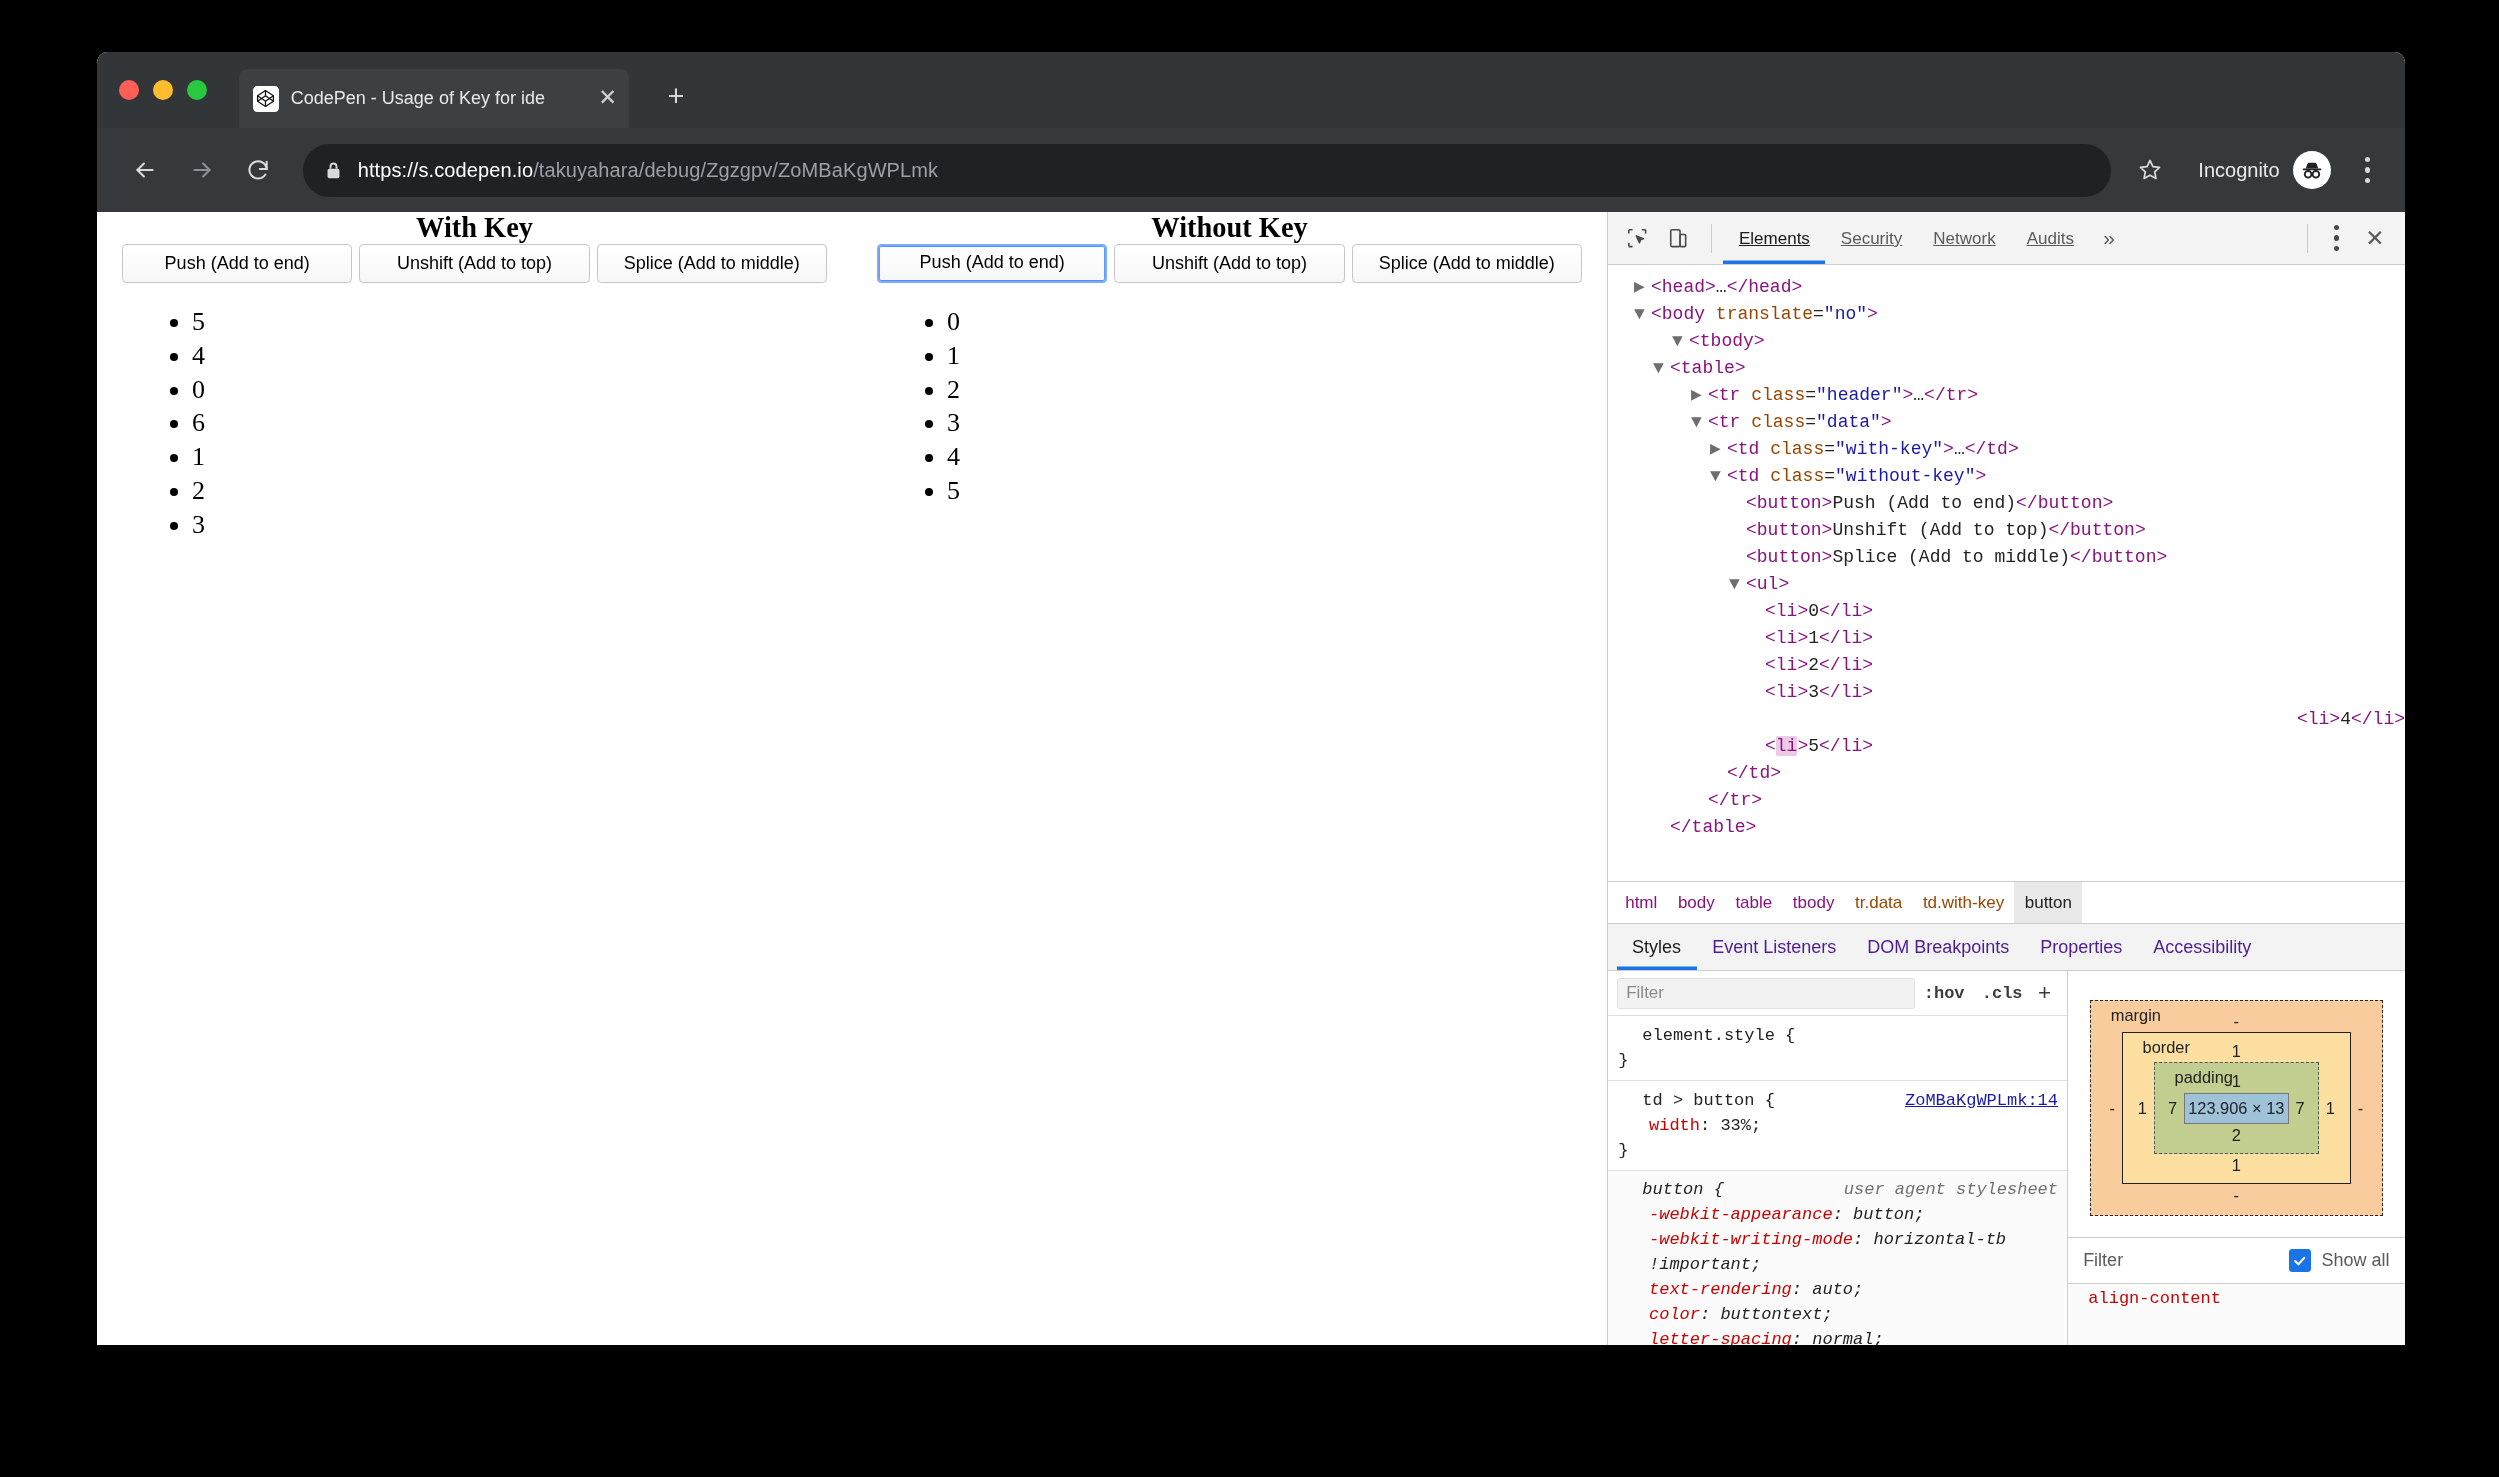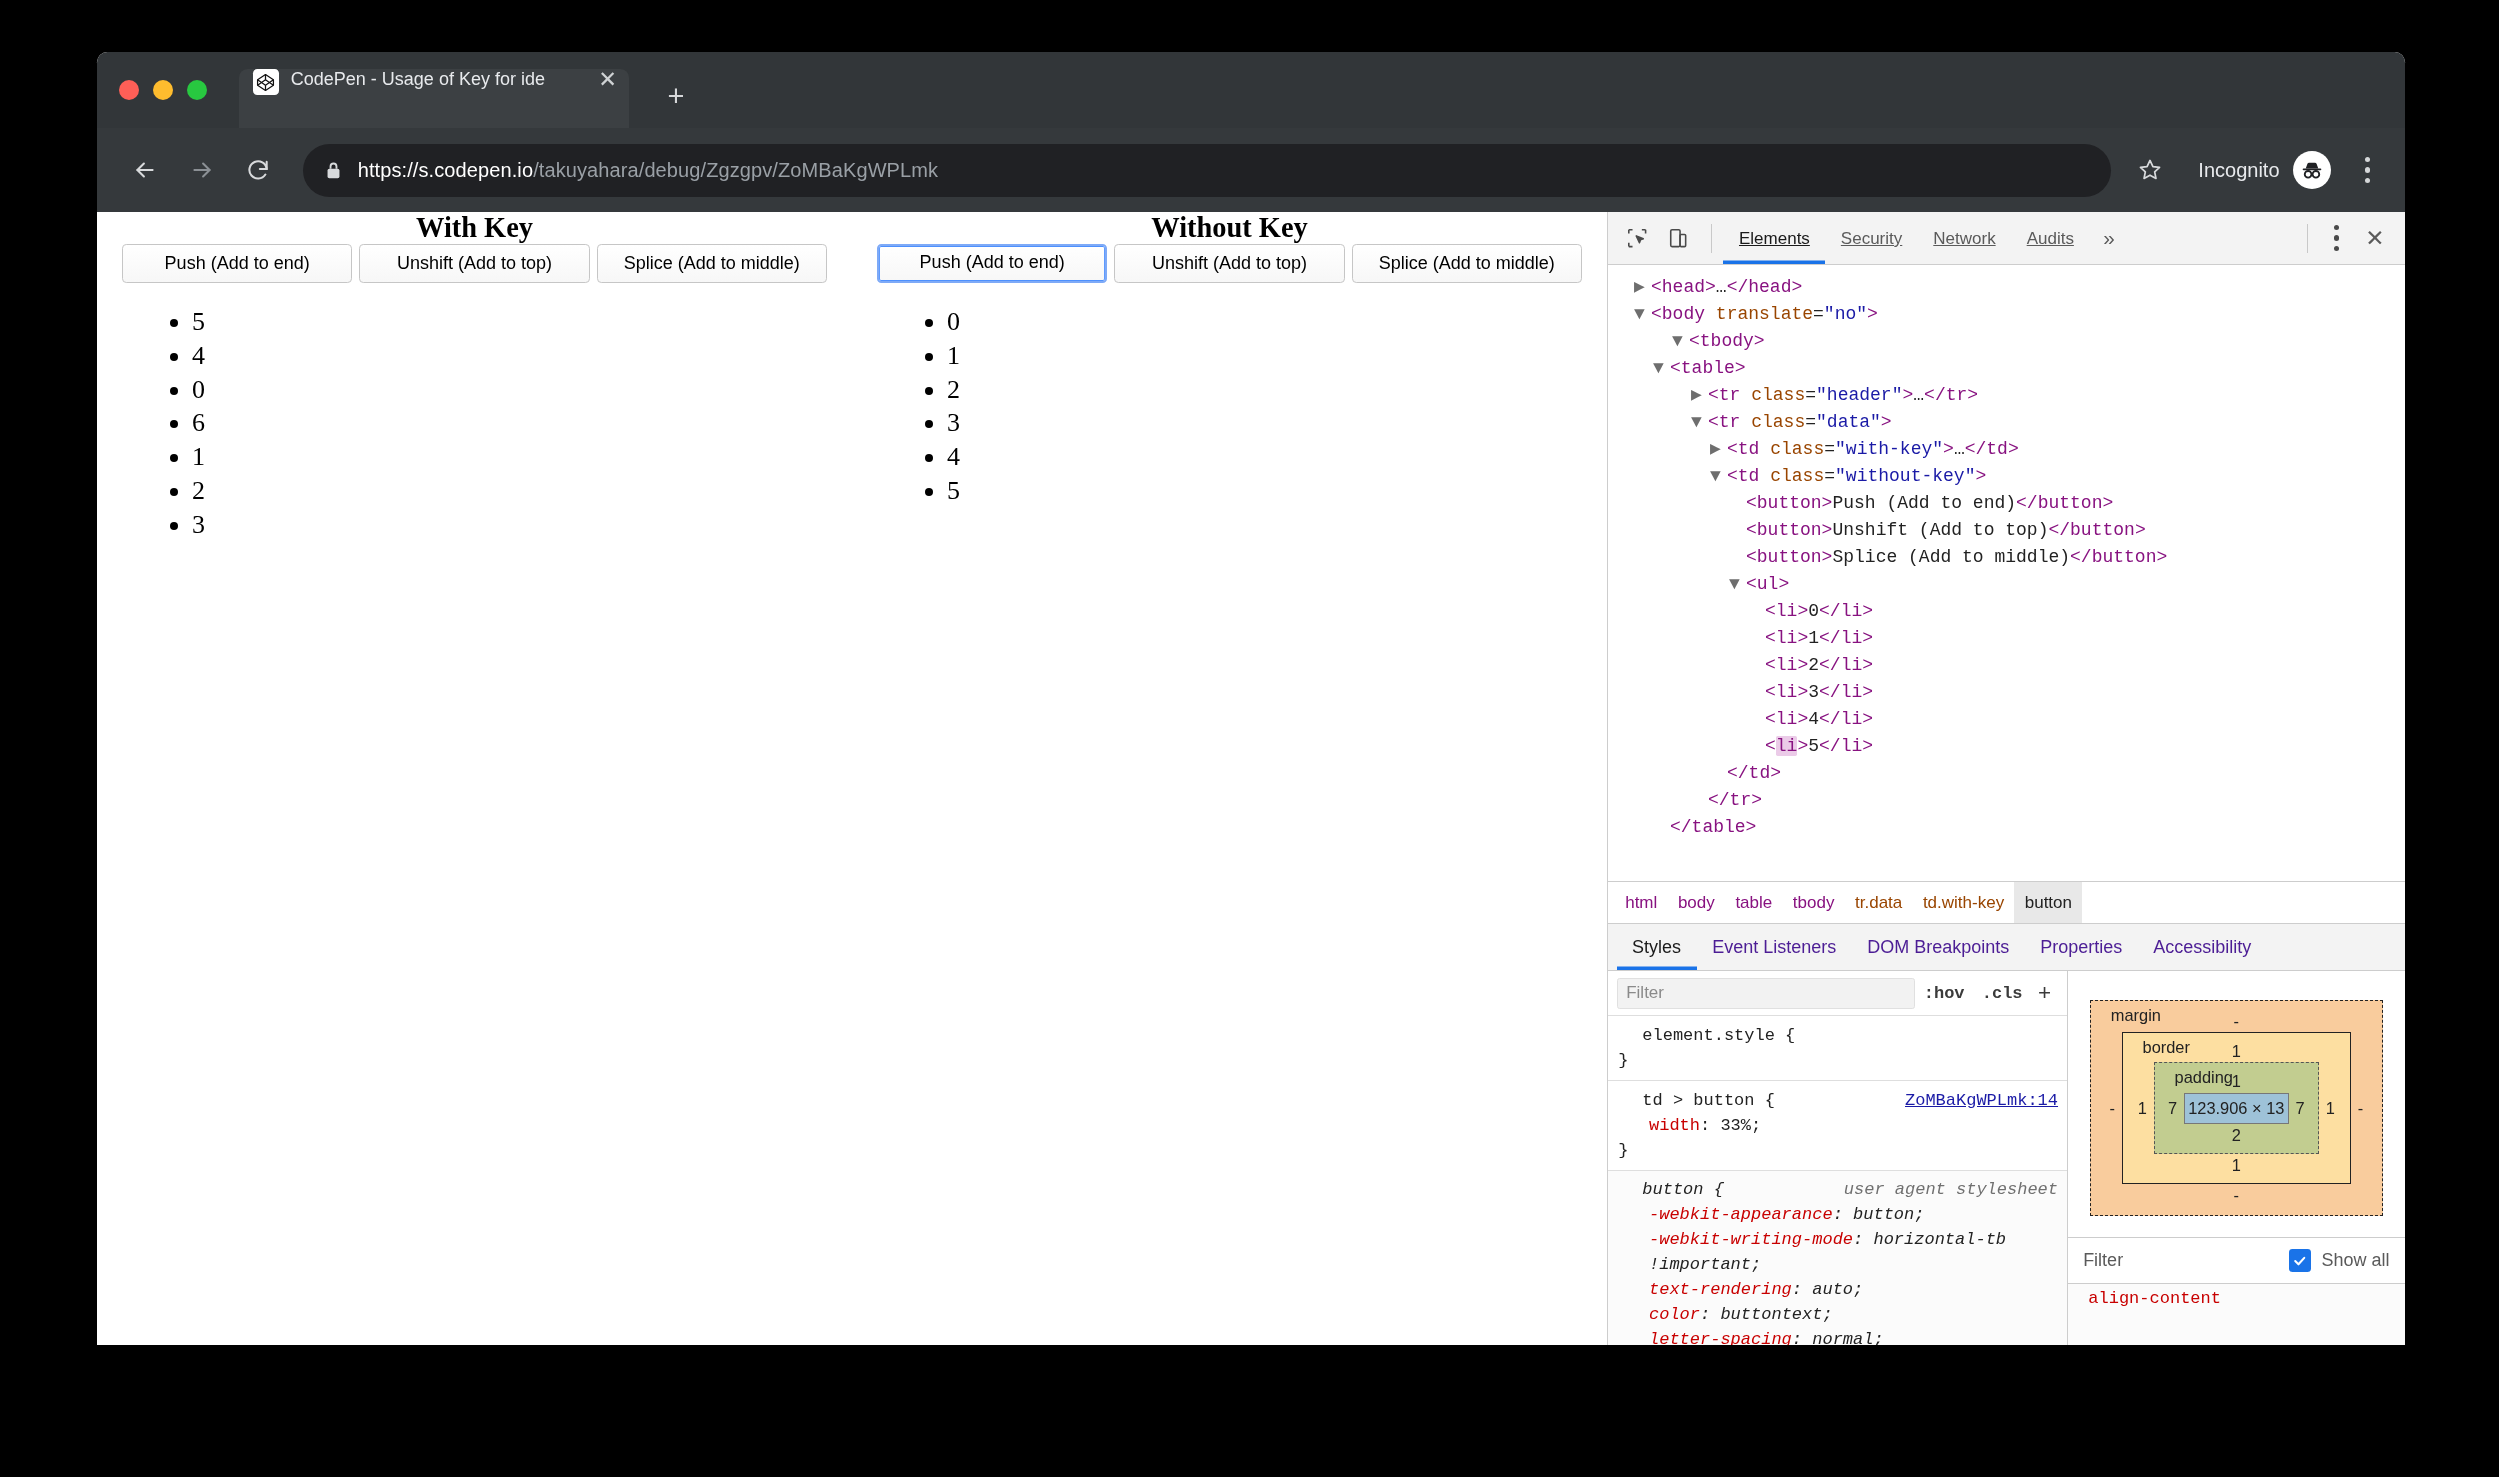--- a/index.html
+++ b/index.html
@@ -40,21 +40,21 @@
   .dot.yellow { background: #febc2e; }
   .dot.green { background: #28c840; }
 
   .tab {
     position: absolute;
     left: 142px; bottom: 0;
     width: 390px; height: 59px;
     background: #3c4043;
     border-radius: 8.6px 8.6px 0 0;
     display: flex;
-    align-items: flex-start;
+    align-items: center;
     padding: 0 12px 0 13.8px;
   }
   .tab-favicon {
     width: 26px; height: 26px;
     background: #ffffff;
     border-radius: 4.3px;
     flex: 0 0 auto;
     display: flex; align-items: center; justify-content: center;
     margin-right: 12px;
   }
@@ -570,21 +570,21 @@
           <div class="dom-line" style="padding-left: 102px;"><span class="tw">▶</span><span class="tag">&lt;td</span> <span class="attrn">class</span>=<span class="attrv">"with-key"</span><span class="tag">&gt;</span><span class="txt">…</span><span class="tag">&lt;/td&gt;</span></div>
           <div class="dom-line" style="padding-left: 102px;"><span class="tw">▼</span><span class="tag">&lt;td</span> <span class="attrn">class</span>=<span class="attrv">"without-key"</span><span class="tag">&gt;</span></div>
           <div class="dom-line" style="padding-left: 121px;"><span class="tw"></span><span class="tag">&lt;button&gt;</span><span class="txt">Push (Add to end)</span><span class="tag">&lt;/button&gt;</span></div>
           <div class="dom-line" style="padding-left: 121px;"><span class="tw"></span><span class="tag">&lt;button&gt;</span><span class="txt">Unshift (Add to top)</span><span class="tag">&lt;/button&gt;</span></div>
           <div class="dom-line" style="padding-left: 121px;"><span class="tw"></span><span class="tag">&lt;button&gt;</span><span class="txt">Splice (Add to middle)</span><span class="tag">&lt;/button&gt;</span></div>
           <div class="dom-line" style="padding-left: 121px;"><span class="tw">▼</span><span class="tag">&lt;ul&gt;</span></div>
           <div class="dom-line" style="padding-left: 140px;"><span class="tw"></span><span class="tag">&lt;li&gt;</span><span class="txt">0</span><span class="tag">&lt;/li&gt;</span></div>
           <div class="dom-line" style="padding-left: 140px;"><span class="tw"></span><span class="tag">&lt;li&gt;</span><span class="txt">1</span><span class="tag">&lt;/li&gt;</span></div>
           <div class="dom-line" style="padding-left: 140px;"><span class="tw"></span><span class="tag">&lt;li&gt;</span><span class="txt">2</span><span class="tag">&lt;/li&gt;</span></div>
           <div class="dom-line" style="padding-left: 140px;"><span class="tw"></span><span class="tag">&lt;li&gt;</span><span class="txt">3</span><span class="tag">&lt;/li&gt;</span></div>
-          <div class="dom-line" style="padding-left: 140px;"><span class="tw"></span><span class="tag">&lt;li&gt;</span><span class="txt">4</span><span class="tag">&lt;/li&gt;</span></div>
+          <div class="dom-line" style="padding-left: 140px; text-align: right;"><span class="tw"></span><span class="tag">&lt;li&gt;</span><span class="txt">4</span><span class="tag">&lt;/li&gt;</span></div>
           <div class="dom-line" style="padding-left: 140px;"><span class="tw"></span><span class="tag">&lt;</span><span class="tag sel-li">li</span><span class="tag">&gt;</span><span class="txt">5</span><span class="tag">&lt;/li&gt;</span></div>
           <div class="dom-line" style="padding-left: 102px;"><span class="tw"></span><span class="tag">&lt;/td&gt;</span></div>
           <div class="dom-line" style="padding-left: 83px;"><span class="tw"></span><span class="tag">&lt;/tr&gt;</span></div>
           <div class="dom-line" style="padding-left: 45px;"><span class="tw"></span><span class="tag">&lt;/table&gt;</span></div>
         </div>
 
       <div class="crumbs" id="crumbs">
           <span class="crumb">html</span>
           <span class="crumb">body</span>
           <span class="crumb">table</span>

